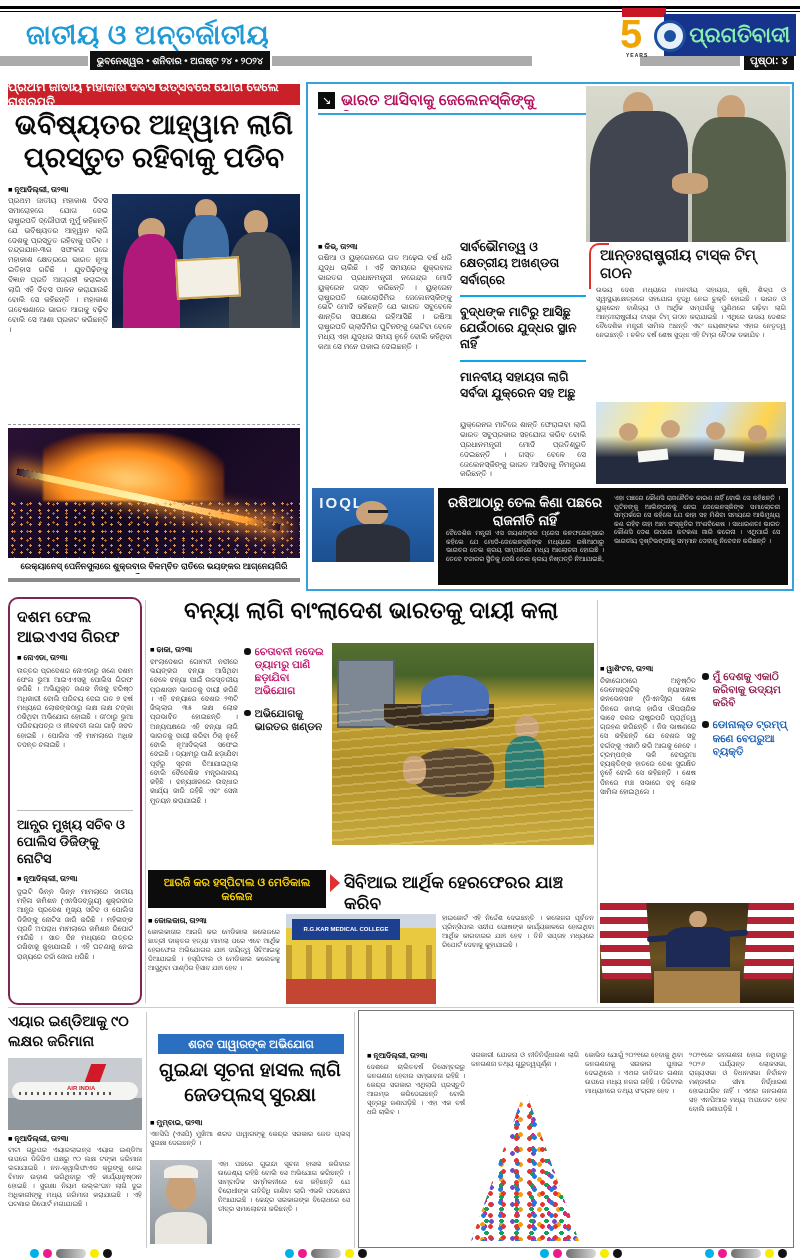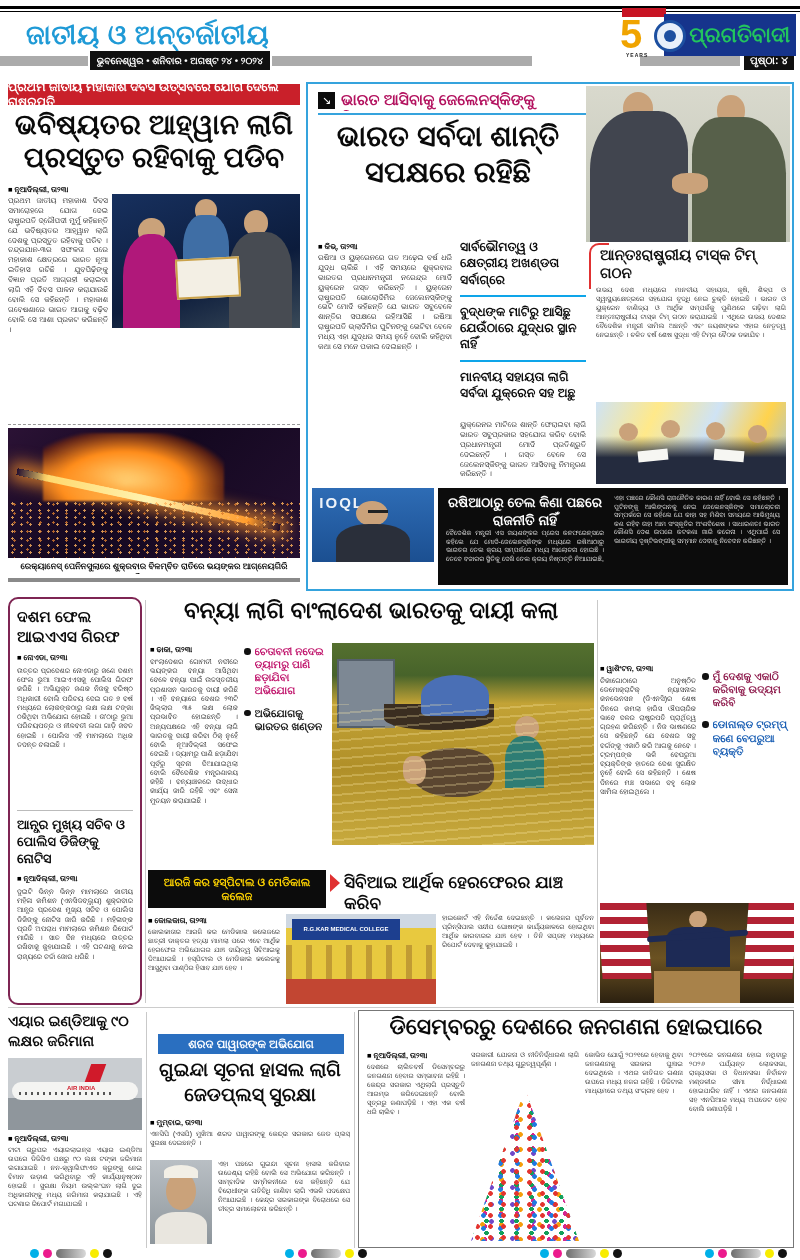--- a/index.html
+++ b/index.html
@@ -28,21 +28,21 @@
            font-size:9.5px;font-weight:bold;display:flex;align-items:center;justify-content:center}
   #pagebadge{left:744px;top:51px;width:50px;height:19px;background:#101010;color:#fff;
              font-size:10.5px;font-weight:bold;display:flex;align-items:center;justify-content:center}
   .grayband{position:absolute;top:56px;height:10px;background:#ababab}
   #mast{left:618px;top:8px;width:178px;height:48px}
   #mast .ribbon{position:absolute;left:4px;top:0;width:44px;height:9px;background:#c81424}
   #mast .five{position:absolute;left:2px;top:6px;font-size:40px;font-weight:bold;color:#f0a400;line-height:1}
   #mast .years{position:absolute;left:8px;top:44px;font-size:5px;font-weight:bold;color:#222;letter-spacing:1px}
   #mast .bluebox{position:absolute;left:46px;top:6px;width:132px;height:42px;background:#16348c;
                  display:flex;align-items:center;justify-content:flex-end;padding-right:6px;box-sizing:border-box}
-  #mast .bluebox span{color:#22c55e;font-weight:bold;font-size:21px}
+  #mast .bluebox span{color:#86efac;font-weight:bold;font-size:21px}
   #mast .emblem{position:absolute;left:36px;top:12px;width:32px;height:32px;border-radius:50%;
                 background:#e8f0fa;border:3px solid #1c4fa0;box-sizing:border-box}
   #mast .emblem:after{content:"";position:absolute;left:7px;top:7px;width:12px;height:12px;border-radius:50%;background:#1c4fa0}
   
   #kicker-left{left:8px;top:84px;width:292px;height:21px;background:#c9202a;color:#fff;
                font-size:12.5px;font-weight:bold;display:flex;align-items:center;justify-content:center;overflow:hidden}
   #hl-left{left:8px;top:108px;width:292px;height:74px;font-size:28px;line-height:1.18}
   
   #cframe{left:306px;top:82px;width:488px;height:509px;border:2px solid #35a3dd;box-sizing:border-box}
   #cframe .in{position:absolute}
@@ -159,21 +159,20 @@
     <div class="fissure"></div>
     <div class="field"></div>
   </div>
   <div class="abs hd ctr" style="left:8px;top:561px;width:292px;height:13px;font-size:8.5px">ରେକ୍ୟାନେସ୍ ପେନିନସୁଲାରେ ଶୁକ୍ରବାର ବିଳମ୍ବିତ ରାତିରେ ଭୟଙ୍କର ଆଗ୍ନେୟଗିରି ବିସ୍ଫୋରଣ</div>
   <div class="abs" style="left:8px;top:578px;width:292px;height:4px;background:#8a8a8a"></div>
 
   <div class="abs" id="cframe">
     <div class="in" id="ark">↘</div>
     <div class="in" id="ckick">ଭାରତ ଆସିବାକୁ ଜେଲେନସ୍କିଙ୍କୁ ନିମନ୍ତ୍ରଣ</div>
     <div class="in" id="crule"></div>
-    <div class="in hd ctr" id="chl">ଭାରତ ସର୍ବଦା ଶାନ୍ତି ସପକ୍ଷରେ ରହିଛି</div>
     <div class="ph" id="ph-handshake" style="left:278px;top:2px;width:204px;height:156px">
       <div class="pp skin" style="left:18%;top:4%;width:15%;height:21%"></div>
       <div class="pp" style="left:2%;top:16%;width:48%;height:84%;background:#41454f;border-radius:45% 30% 0 0"></div>
       <div class="pp skin" style="left:64%;top:6%;width:14%;height:20%"></div>
       <div class="pp" style="left:52%;top:20%;width:46%;height:80%;background:#57604a;border-radius:30% 45% 0 0"></div>
       <div class="pp skin" style="left:42%;top:56%;width:18%;height:13%;border-radius:40%"></div>
     </div>
     <div class="in bl" style="left:10px;top:158px">■ କିଭ୍, ତା୨୩ା</div>
     <div class="in bd" style="left:10px;top:169px;width:134px;height:232px">ରଷିଆ ଓ ୟୁକ୍ରେନରେ ଗତ ଅଢ଼େଇ ବର୍ଷ ଧରି ଯୁଦ୍ଧ ଚାଲିଛି । ଏହି ସମୟରେ ଶୁକ୍ରବାର ଭାରତର ପ୍ରଧାନମନ୍ତ୍ରୀ ନରେନ୍ଦ୍ର ମୋଦି ୟୁକ୍ରେନ ଗସ୍ତ କରିଛନ୍ତି । ୟୁକ୍ରେନ ରାଷ୍ଟ୍ରପତି ଭୋଲୋଦିମିର ଜେଲେନସ୍କିଙ୍କୁ ଭେଟି ମୋଦି କହିଛନ୍ତି ଯେ ଭାରତ ସବୁବେଳେ ଶାନ୍ତିର ସପକ୍ଷରେ ରହିଆସିଛି । ରଷିଆ ରାଷ୍ଟ୍ରପତି ଭ୍ଲାଦିମିର ପୁଟିନଙ୍କୁ ଭେଟିବା ବେଳେ ମଧ୍ୟ ଏହା ଯୁଦ୍ଧର ସମୟ ନୁହେଁ ବୋଲି କହିଥିବା କଥା ସେ ମନେ ପକାଇ ଦେଇଛନ୍ତି ।</div>
     <div class="in" style="left:152px;top:148px;width:126px">
@@ -301,21 +300,20 @@
   <div class="abs bl" style="left:150px;top:1118px">■ ମୁମ୍ବାଇ, ତା୨୩ା</div>
   <div class="abs bd" style="left:150px;top:1130px;width:200px;height:26px;font-size:6.8px">ଏନସିପି (ଏସପି) ମୁଖିଆ ଶରଦ ପାୱାରଙ୍କୁ କେନ୍ଦ୍ର ସରକାର ଜେଡ ପ୍ଲସ୍ ସୁରକ୍ଷା ଦେଇଛନ୍ତି ।</div>
   <div class="ph" id="ph-pawar" style="left:150px;top:1160px;width:62px;height:84px">
     <div class="pp skin" style="left:26%;top:14%;width:48%;height:46%"></div>
     <div class="pp" style="left:22%;top:6%;width:56%;height:16%;background:#f2efe6;border-radius:50% 50% 0 0"></div>
     <div class="pp" style="left:8%;bottom:0;width:84%;height:38%;background:#e9e6df;border-radius:40% 40% 0 0"></div>
   </div>
   <div class="abs bd" style="left:218px;top:1160px;width:132px;height:86px;font-size:6.8px">ଏହା ପଛରେ ଗୁଇନ୍ଦା ସୂଚନା ହାସଲ କରିବାର ଉଦ୍ଦେଶ୍ୟ ରହିଛି ବୋଲି ସେ ଅଭିଯୋଗ କରିଛନ୍ତି । ସାମ୍ବାଦିକ ସମ୍ମିଳନୀରେ ସେ କହିଛନ୍ତି ଯେ ବିରୋଧୀଙ୍କ ଗତିବିଧି ଜାଣିବା ଲାଗି ଏଭଳି ପଦକ୍ଷେପ ନିଆଯାଇଛି । କେନ୍ଦ୍ର ସରକାରଙ୍କ ବିରୋଧରେ ସେ ତୀବ୍ର ସମାଲୋଚନା କରିଛନ୍ତି ।</div>
 
   <div class="abs" id="census">
-    <div class="chl hd ctr">ଡିସେମ୍ବରରୁ ଦେଶରେ ଜନଗଣନା ହୋଇପାରେ</div>
     <div class="bl" style="position:absolute;left:8px;top:40px">■ ନୂଆଦିଲ୍ଲୀ, ତା୨୩ା</div>
     <div class="bd" style="position:absolute;left:8px;top:52px;width:98px;height:176px;font-size:6.8px">ଦେଶରେ ଚାଲିତବର୍ଷ ଡିସେମ୍ବରରୁ ଜନଗଣନା ହେବାର ସମ୍ଭାବନା ରହିଛି । କେନ୍ଦ୍ର ସରକାର ଏଥିଲାଗି ପ୍ରସ୍ତୁତି ଆରମ୍ଭ କରିଦେଇଛନ୍ତି ବୋଲି ସୂତ୍ରରୁ ଜଣାପଡ଼ିଛି । ଏହା ଏକ ବର୍ଷ ଧରି ଚାଲିବ ।</div>
     <div class="bd" style="position:absolute;left:112px;top:40px;width:108px;height:36px;font-size:6.8px">ସରକାରୀ ଯୋଜନା ଓ ନୀତିନିର୍ଦ୍ଧାରଣ ଲାଗି ଜନଗଣନା ତଥ୍ୟ ଗୁରୁତ୍ୱପୂର୍ଣ୍ଣ ।</div>
     <div id="crowd" style="position:absolute;left:112px;top:78px;width:108px;height:152px"></div>
     <div class="bd" style="position:absolute;left:226px;top:40px;width:98px;height:190px;font-size:6.8px">କୋଭିଡ ଯୋଗୁଁ ୨୦୨୧ରେ ହେବାକୁ ଥିବା ଜନଗଣନାକୁ ସରକାର ଘୁଞ୍ଚାଇ ଦେଇଥିଲେ । ଏଥର ଜାତିଗତ ଗଣନା ଉପରେ ମଧ୍ୟ ନଜର ରହିଛି । ଡିଜିଟାଲ ମାଧ୍ୟମରେ ତଥ୍ୟ ସଂଗ୍ରହ ହେବ ।</div>
     <div class="bd" style="position:absolute;left:330px;top:40px;width:98px;height:190px;font-size:6.8px">୨୦୨୧ରେ ଜନଗଣନା ହୋଇ ନଥିବାରୁ ୨୦୨୬ ପର୍ଯ୍ୟନ୍ତ ଲୋକସଭା, ରାଜ୍ୟସଭା ଓ ବିଧାନସଭା ନିର୍ବାଚନ ମଣ୍ଡଳୀର ସୀମା ନିର୍ଦ୍ଧାରଣ ହୋଇପାରିବ ନାହିଁ । ଏଥର ଜନଗଣନା ସହ ଏନପିଆର ମଧ୍ୟ ଅପଡେଟ ହେବ ବୋଲି ଜଣାପଡ଼ିଛି ।</div>
   </div>
 
   <div class="reg" style="left:30px">
     <div class="c cy"></div>

